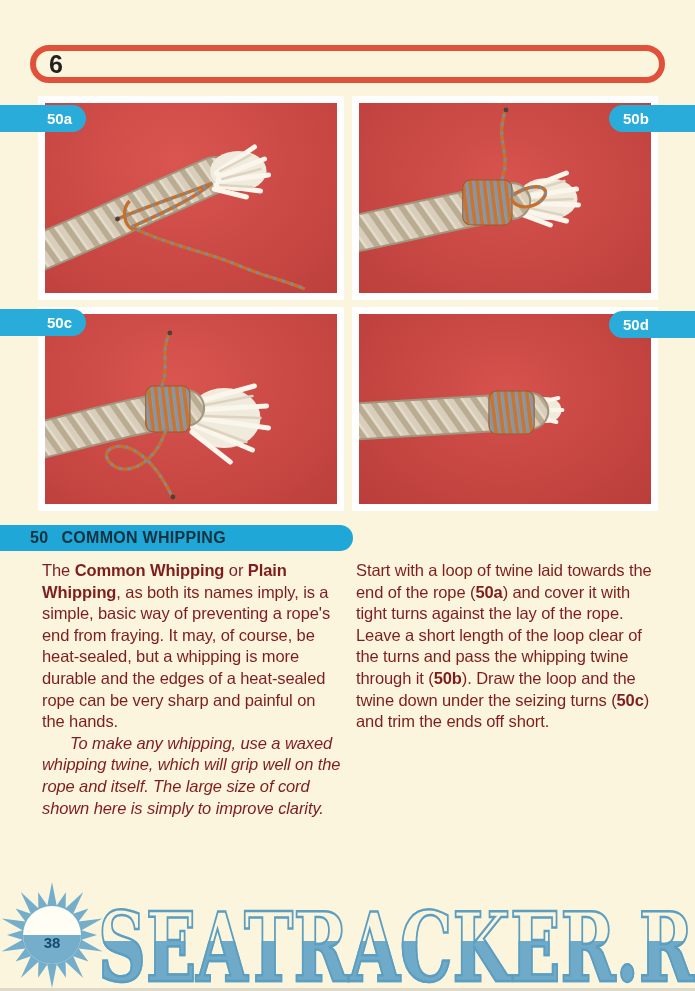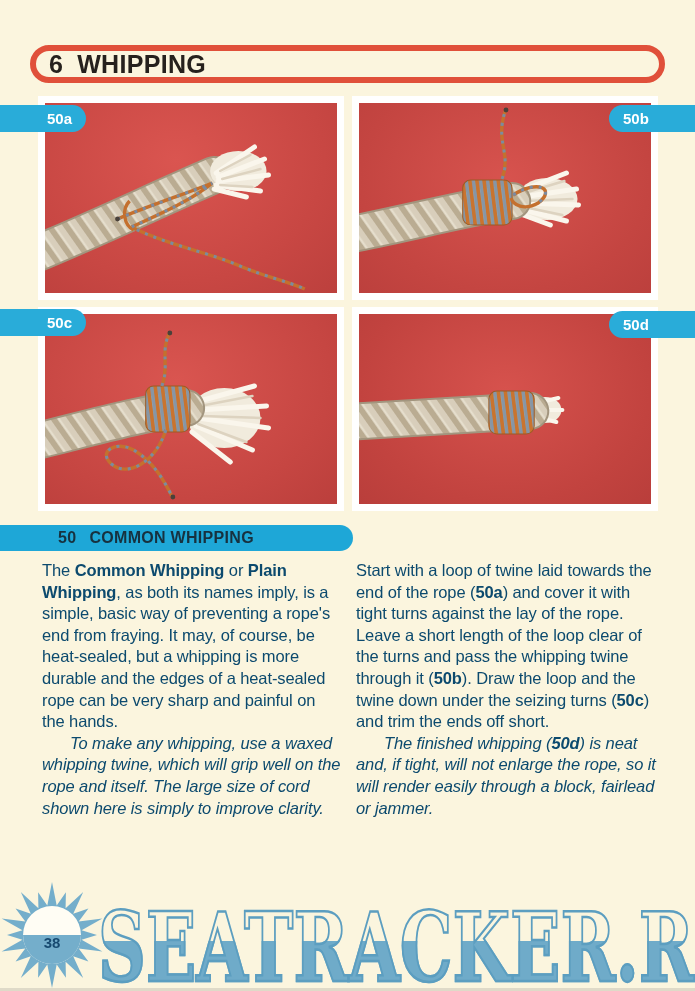--- a/index.html
+++ b/index.html
@@ -32,26 +32,26 @@
     position:absolute;width:86px;height:27px;line-height:27px;
     background:#29ACD9;color:#FFFFFF;font-weight:bold;font-size:15px;
     box-sizing:border-box;
   }
   .tag.left{left:0;border-radius:0 14px 14px 0;text-align:right;padding-right:14px;}
   .tag.right{left:609px;border-radius:14px 0 0 14px;text-align:left;padding-left:14px;}
   
   .section-bar{
     position:absolute;left:0;top:525px;width:353px;height:26px;
     background:#1EA7D7;border-radius:0 13px 13px 0;
-    display:flex;align-items:center;gap:13px;padding-left:58px;box-sizing:border-box;
+    display:flex;align-items:center;gap:13px;padding-left:30px;box-sizing:border-box;
     color:#17313F;font-weight:bold;font-size:16px;letter-spacing:.3px;
   }
   
   .col{
-    position:absolute;top:560px;color:#0c4a6e;
+    position:absolute;top:560px;color:#7f1d1d;
     font-size:16.5px;line-height:21.6px;letter-spacing:-0.1px;
   }
   .col-left{left:42px;width:300px;}
   .col-right{left:356px;width:306px;}
   .col p{margin:0;}
   .col p.indent{text-indent:28px;font-style:italic;}
   .col span.b{font-weight:bold;}
   
   .sun{position:absolute;left:-1px;top:881px;width:110px;height:110px;}
   .watermark{
@@ -64,21 +64,20 @@
   }
   .bottom-edge{position:absolute;left:0;bottom:0;width:100%;height:3px;background:#DFDAC8;}
 </style>
 </head>
 <body>
 
 <div class="page">
 
   <div class="title-box">
     <span>6</span>
-    <span>WHIPPING</span>
   </div>
 
   <div class="figures">
 
     <figure class="frame">
       <div class="photo photo-a">
         <svg viewBox="0 0 290 190" preserveAspectRatio="none">
           <defs>
             <pattern id="ropeA" width="14" height="60" patternUnits="userSpaceOnUse" patternTransform="rotate(-35)">
               <rect width="14" height="60" fill="#D8CEBB"></rect>
@@ -218,21 +217,20 @@
     <span>50</span>
     <span>COMMON WHIPPING</span>
   </div>
 
   <div class="col col-left">
       <p><span>The </span><span class="b">Common Whipping</span><span> or </span><span class="b">Plain Whipping</span><span>, as both its names imply, is a simple, basic way of preventing a rope's end from fraying. It may, of course, be heat-sealed, but a whipping is more durable and the edges of a heat-sealed rope can be very sharp and painful on the hands.</span></p>
       <p class="indent"><span>To make any whipping, use a waxed whipping twine, which will grip well on the rope and itself. The large size of cord shown here is simply to improve clarity.</span></p>
     </div>
   <div class="col col-right">
       <p><span>Start with a loop of twine laid towards the end of the rope (</span><span class="b">50a</span><span>) and cover it with tight turns against the lay of the rope. Leave a short length of the loop clear of the turns and pass the whipping twine through it (</span><span class="b">50b</span><span>). Draw the loop and the twine down under the seizing turns (</span><span class="b">50c</span><span>) and trim the ends off short.</span></p>
-      <p class="indent"><span>The finished whipping (</span><span class="b">50d</span><span>) is neat and, if tight, will not enlarge the rope, so it will render easily through a block, fairlead or jammer.</span></p>
     </div>
 
   <svg class="sun" viewBox="0 0 110 110">
     <polygon points="53.0,1.0 57.7,24.4 66.9,11.2 66.6,27.3 84.2,11.1 74.2,32.8 89.4,27.5 79.7,40.4 103.4,37.6 82.6,49.3 98.0,54.0 82.6,58.7 103.4,70.4 79.7,67.6 89.4,80.5 74.2,75.2 84.2,96.9 66.6,80.7 66.9,96.8 57.7,83.6 53.0,107.0 48.3,83.6 39.1,96.8 39.4,80.7 21.8,96.9 31.8,75.2 16.6,80.5 26.3,67.6 2.6,70.4 23.4,58.7 8.0,54.0 23.4,49.3 2.6,37.6 26.3,40.4 16.6,27.5 31.8,32.8 21.8,11.1 39.4,27.3 39.1,11.2 48.3,24.4" fill="#74AECB"></polygon>
     <circle cx="53" cy="54" r="29" fill="#FFFDF4"></circle>
     <path d="M 24 54 A 29 29 0 0 0 82 54 Z" fill="#74AECB"></path>
     <text x="53" y="67" text-anchor="middle" font-family="Liberation Sans, sans-serif" font-size="15" font-weight="bold" fill="#174A70">38</text>
   </svg>
   <div class="watermark">SEATRACKER.RU</div>
 

